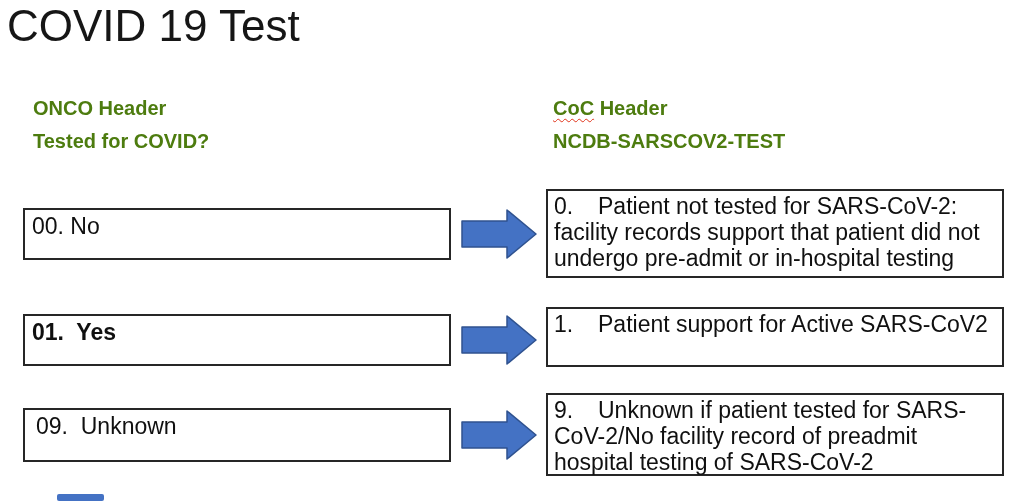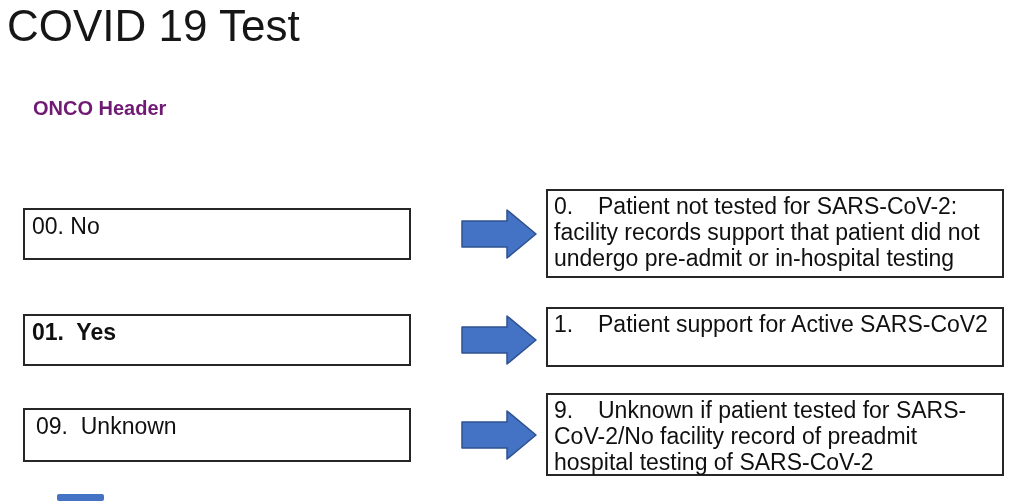--- a/index.html
+++ b/index.html
@@ -9,39 +9,39 @@
     background:#ffffff;
     font-family:"Liberation Sans", sans-serif;
     color:#111111;
     overflow:hidden;
   }
   .title{
     position:absolute;left:7px;top:-2px;
     font-size:44px;font-weight:300;letter-spacing:0px;
     color:#161616;line-height:56px;white-space:pre;
   }
-  .col-header{position:absolute;font-weight:700;font-size:20px;line-height:33px;color:#701a75;}
+  .col-header{position:absolute;font-weight:700;font-size:20px;line-height:33px;color:#4d7c0f;}
   .col-header .line{display:block;white-space:pre;}
   .left-headers{left:33px;top:92px;}
   .right-headers{left:553px;top:92px;}
   .squiggle{
     text-decoration:underline;
     text-decoration-style:wavy;
     text-decoration-color:#e0341b;
     text-decoration-thickness:1px;
     text-underline-offset:3px;
   }
   .vbox{
     position:absolute;
     background:#ffffff;
     border:2px solid #262626;
     box-sizing:border-box;
     font-size:23px;line-height:26px;color:#101010;
   }
-  .lbox{left:23px;width:388px;padding:3px 8px 0 7px;}
+  .lbox{left:23px;width:428px;padding:3px 8px 0 7px;}
   .lbox .pre{white-space:pre-wrap;}
   .rbox{left:546px;width:458px;padding:2px 8px 0 6px;}
   .rbox .num{display:inline-block;width:44px;}
   .lbox1{top:208px;height:52px;}
   .lbox2{top:314px;height:52px;font-weight:bold;}
   .lbox3{top:408px;height:54px;padding-left:11px;}
   .rbox1{top:189px;height:89px;}
   .rbox2{top:307px;height:60px;}
   .rbox3{top:393px;height:83px;}
   .arrow{position:absolute;left:461px;width:76px;height:50px;}
@@ -55,22 +55,27 @@
 </style>
 </head>
 <body>
 
 <div id="slide">
 
   <div class="title">COVID 19 Test</div>
 
   <div class="col-header left-headers">
     <span class="line">ONCO Header</span>
+    <span class="line">Tested for COVID?</span>
   </div>
 
+  <div class="col-header right-headers">
+    <span class="line"><span class="squiggle">CoC</span><span> Header</span></span>
+    <span class="line">NCDB-SARSCOV2-TEST</span>
+  </div>
 
   <div class="vbox lbox lbox1">
     <span class="pre">00. No</span>
   </div>
   <svg class="arrow arrow1" viewBox="0 0 76 50">
     <polygon points="1,12 46,12 46,1 75,25 46,49 46,38 1,38" fill="#4472c4" stroke="#2f528f" stroke-width="1.5" stroke-linejoin="round"></polygon>
   </svg>
   <div class="vbox rbox rbox1">
     <span class="num">0.</span><span>Patient not tested for SARS-CoV-2: facility records support that patient did not undergo pre-admit or in-hospital testing</span>
   </div>

